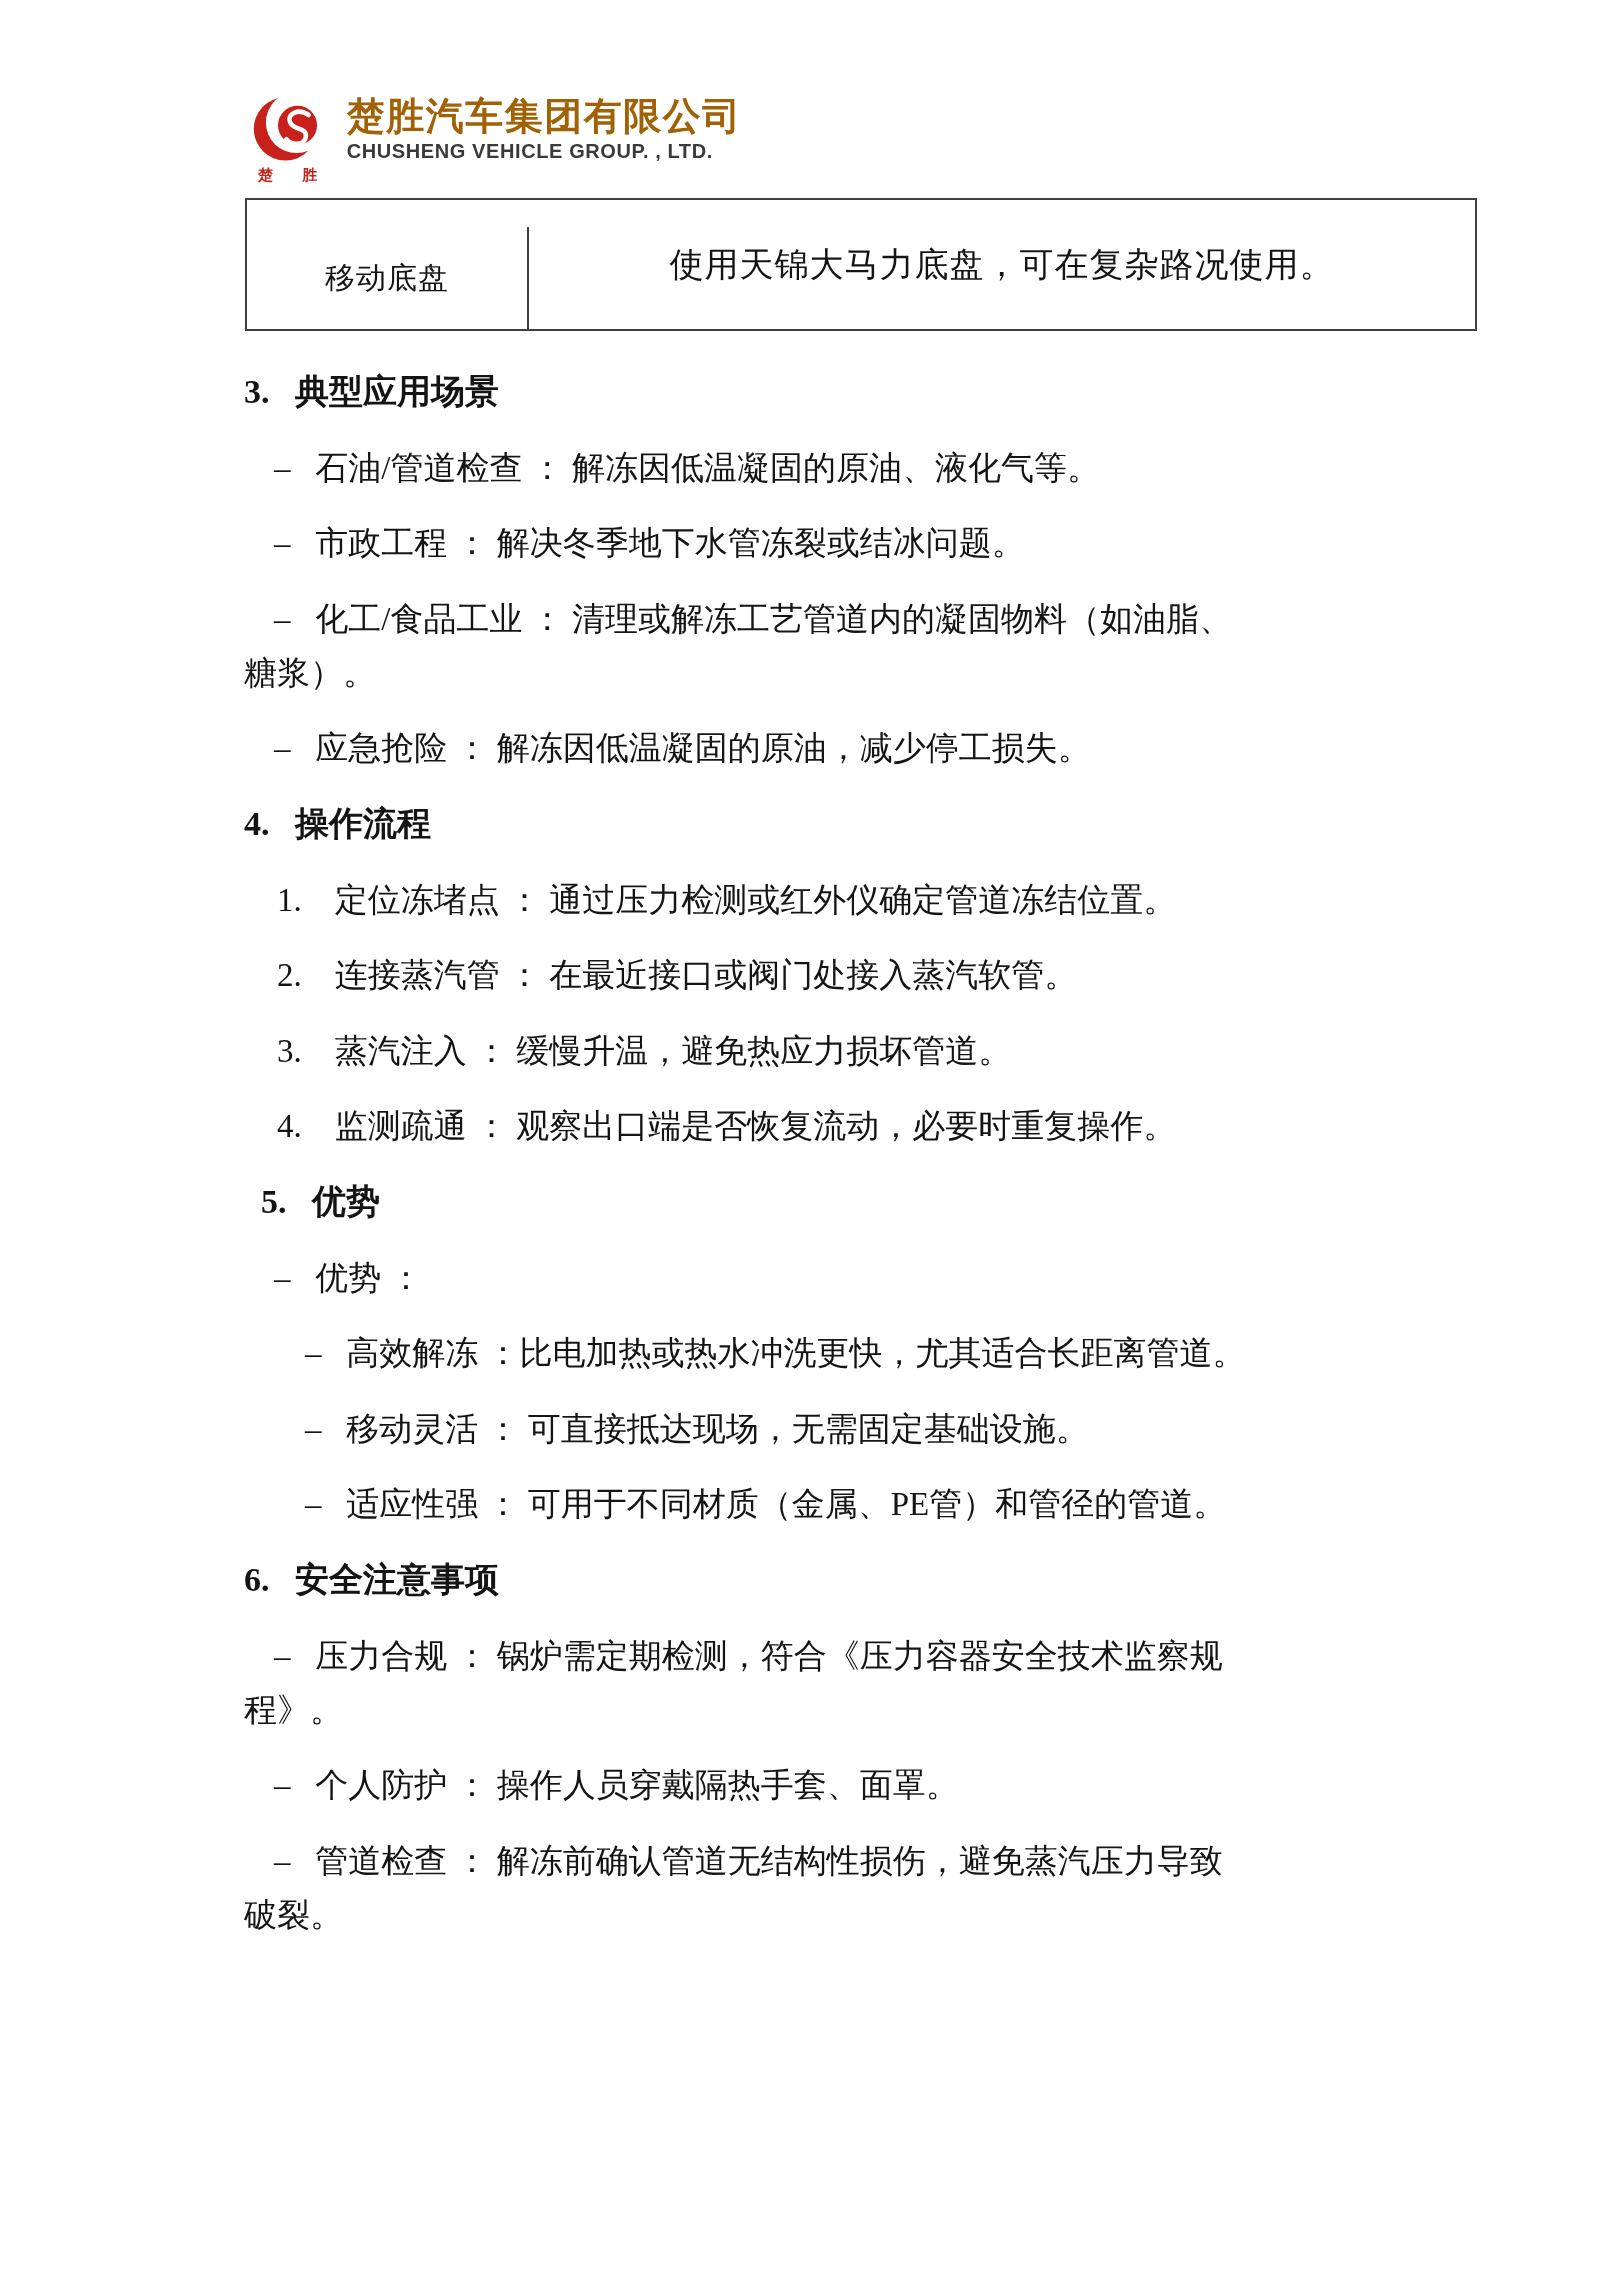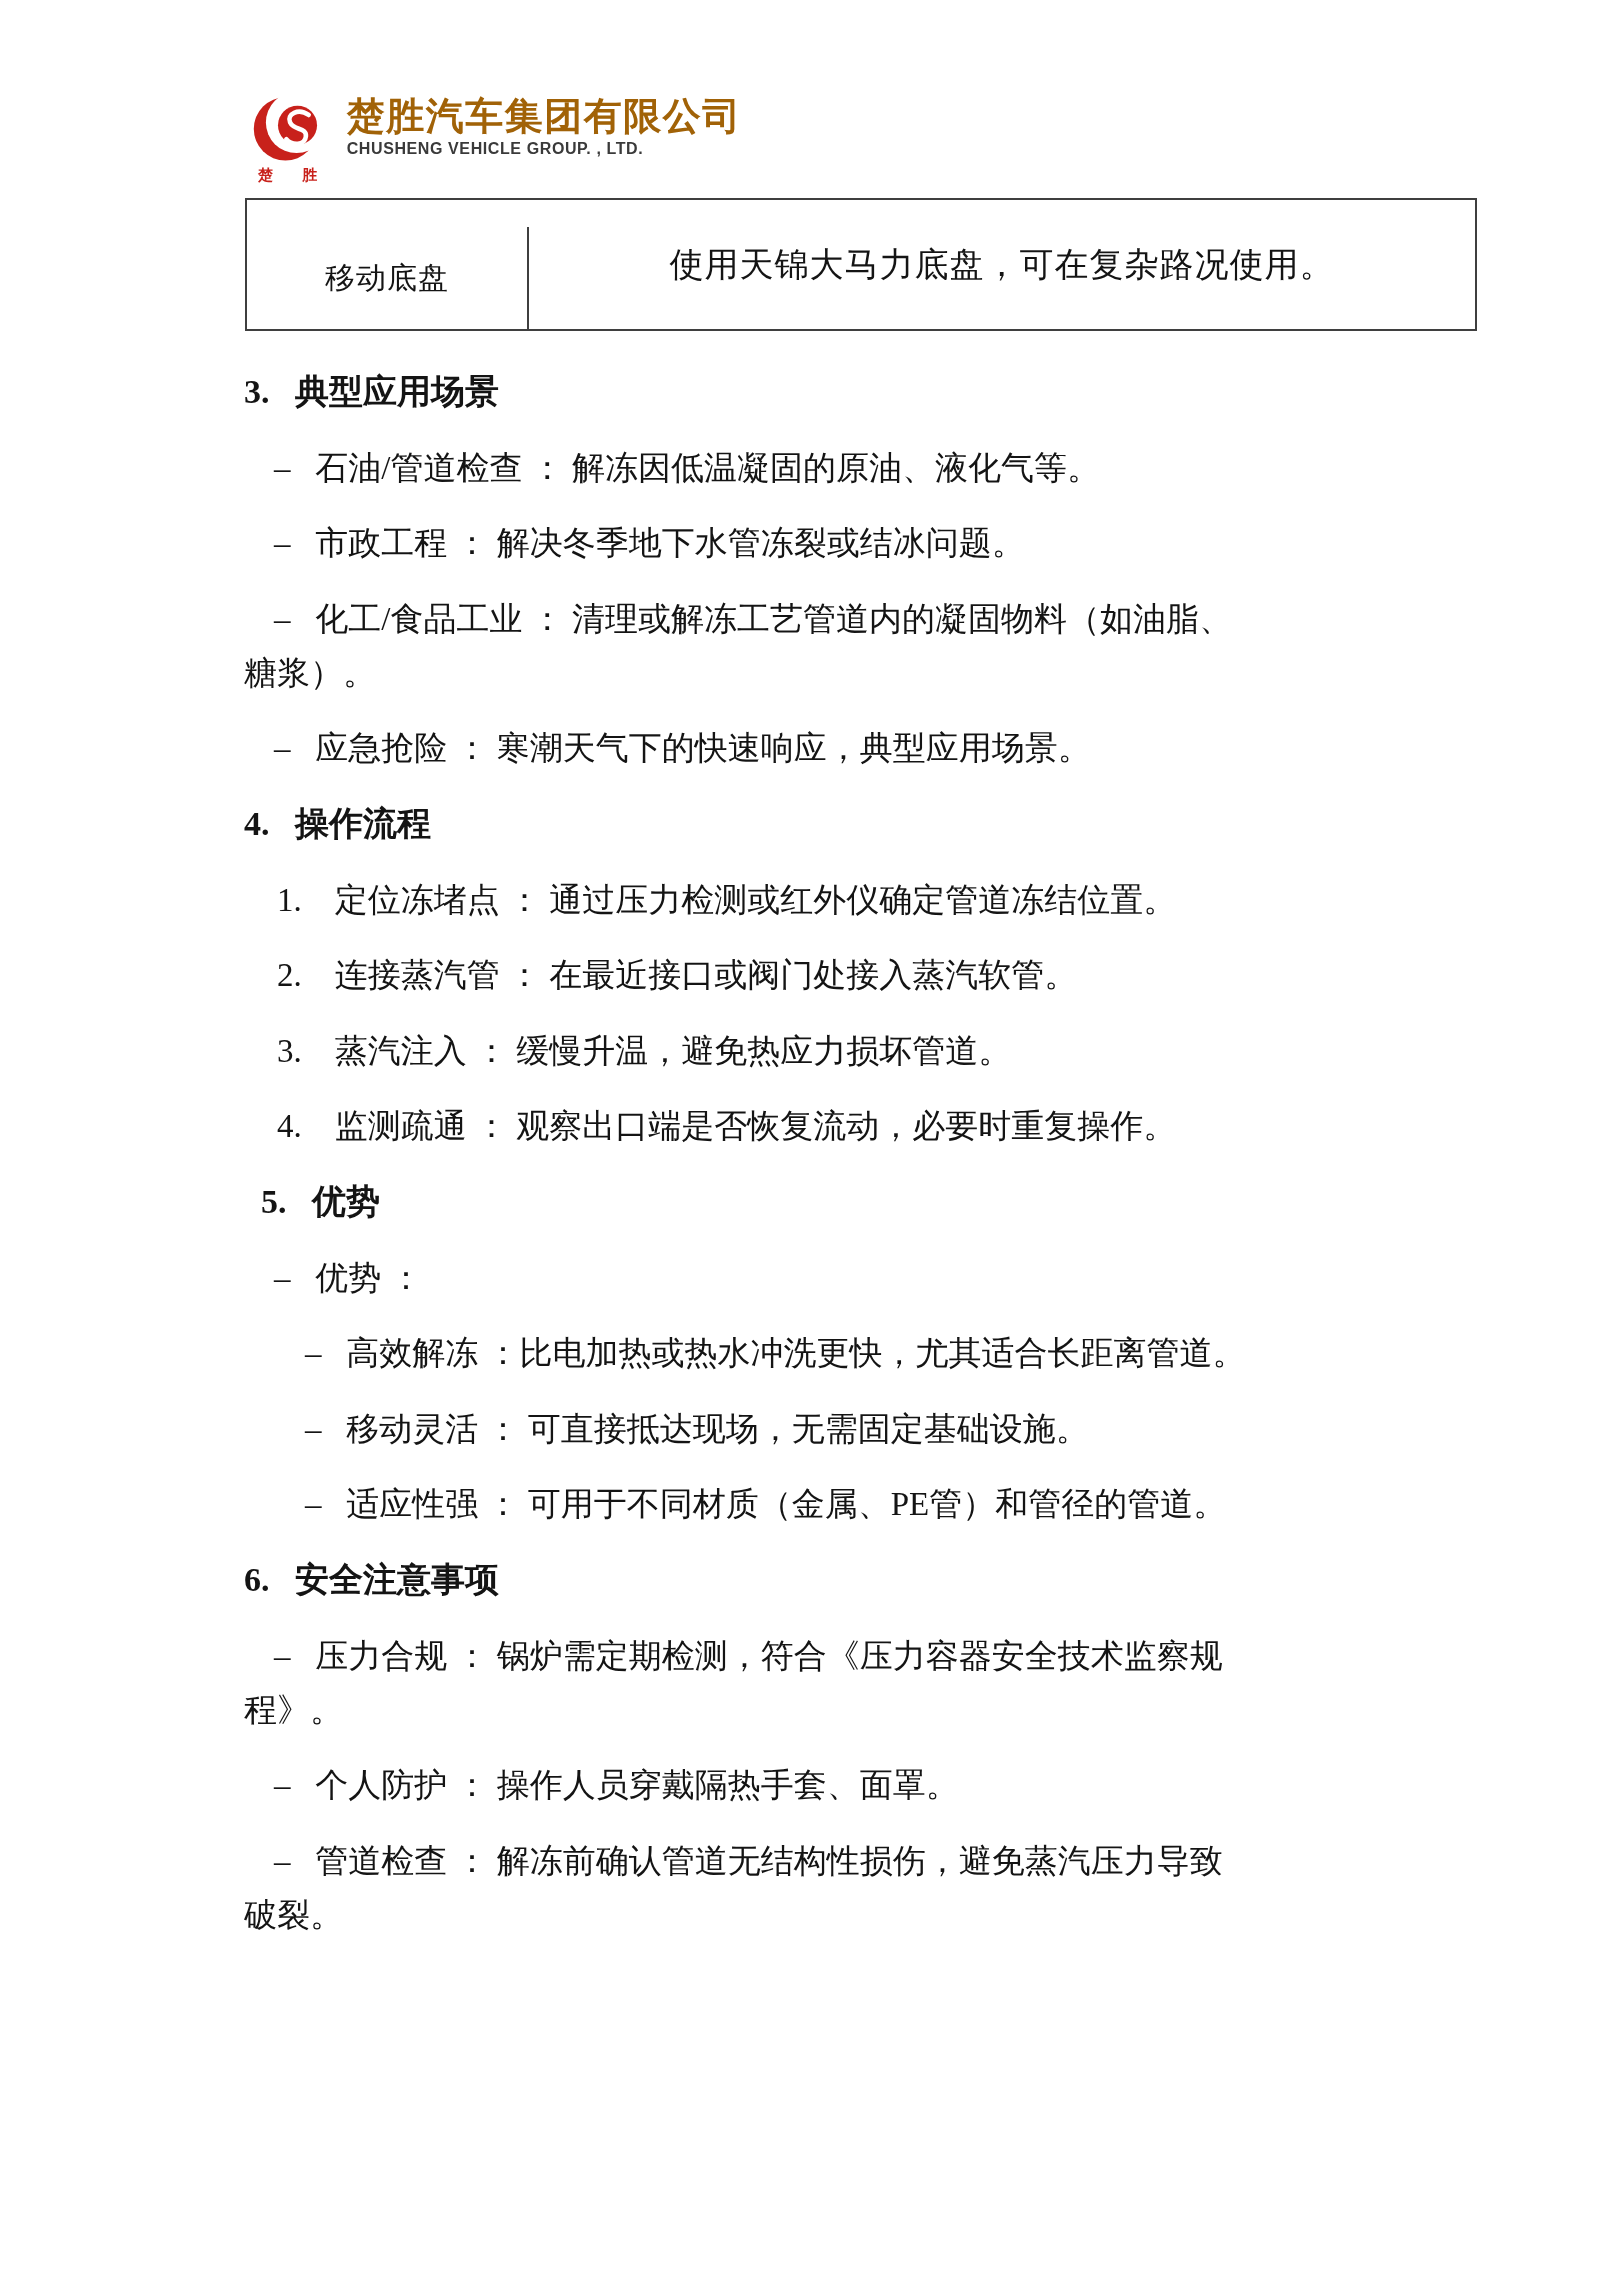--- a/index.html
+++ b/index.html
@@ -24,21 +24,21 @@
     font-size:15px; font-weight:bold; 
     letter-spacing:12.7px; white-space:nowrap;
   }
   .logo-text { padding-top:7.8px; }
   .logo-cn {
     font-family:"Liberation Sans","DejaVu Sans",sans-serif;
     font-size:38px; font-weight:bold; color:#a16207; letter-spacing:1.5px; line-height:1.1;
   }
   .logo-en {
     font-family:"Liberation Sans","DejaVu Sans",sans-serif;
-    font-size:16px; font-weight:bold; color:#3a3a3a; letter-spacing:0.6px; margin-top:2.9px;
+    font-size:20px; font-weight:bold; color:#3a3a3a; letter-spacing:0.6px; margin-top:2.9px;
   }
 
   
   .doc-table {
     position:absolute; top:198px; left:245px;
     width:1228px; height:129px;
     border:2px solid #3f3f3f; display:flex;
     background:#fff;
   }
   .cell-label {
@@ -89,21 +89,21 @@
     <div class="cell-label">移动底盘</div>
     <div class="cell-value">使用天锦大马力底盘，可在复杂路况使用。</div>
   </div>
 
   <div class="content">
     <p class="para h">3.   典型应用场景</p>
     <p class="para ind-l1">–   石油/管道检查 ： 解冻因低温凝固的原油、液化气等。</p>
     <p class="para ind-l1">–   市政工程 ： 解决冬季地下水管冻裂或结冰问题。</p>
     <p class="para ind-l1">–   化工/食品工业 ： 清理或解冻工艺管道内的凝固物料（如油脂、
 糖浆）。</p>
-    <p class="para ind-l1">–   应急抢险 ： 寒潮天气下的快速响应，典型应用场景。</p>
+    <p class="para ind-l1">–   应急抢险 ： 解冻因低温凝固的原油，减少停工损失。</p>
     <p class="para h">4.   操作流程</p>
     <p class="para ind-num">1.    定位冻堵点 ： 通过压力检测或红外仪确定管道冻结位置。</p>
     <p class="para ind-num">2.    连接蒸汽管 ： 在最近接口或阀门处接入蒸汽软管。</p>
     <p class="para ind-num">3.    蒸汽注入 ： 缓慢升温，避免热应力损坏管道。</p>
     <p class="para ind-num">4.    监测疏通 ： 观察出口端是否恢复流动，必要时重复操作。</p>
     <p class="para h">  5.   优势</p>
     <p class="para ind-l1">–   优势 ：</p>
     <p class="para ind-l2">–   高效解冻 ：比电加热或热水冲洗更快，尤其适合长距离管道。</p>
     <p class="para ind-l2">–   移动灵活 ： 可直接抵达现场，无需固定基础设施。</p>
     <p class="para ind-l2">–   适应性强 ： 可用于不同材质（金属、PE管）和管径的管道。</p>

